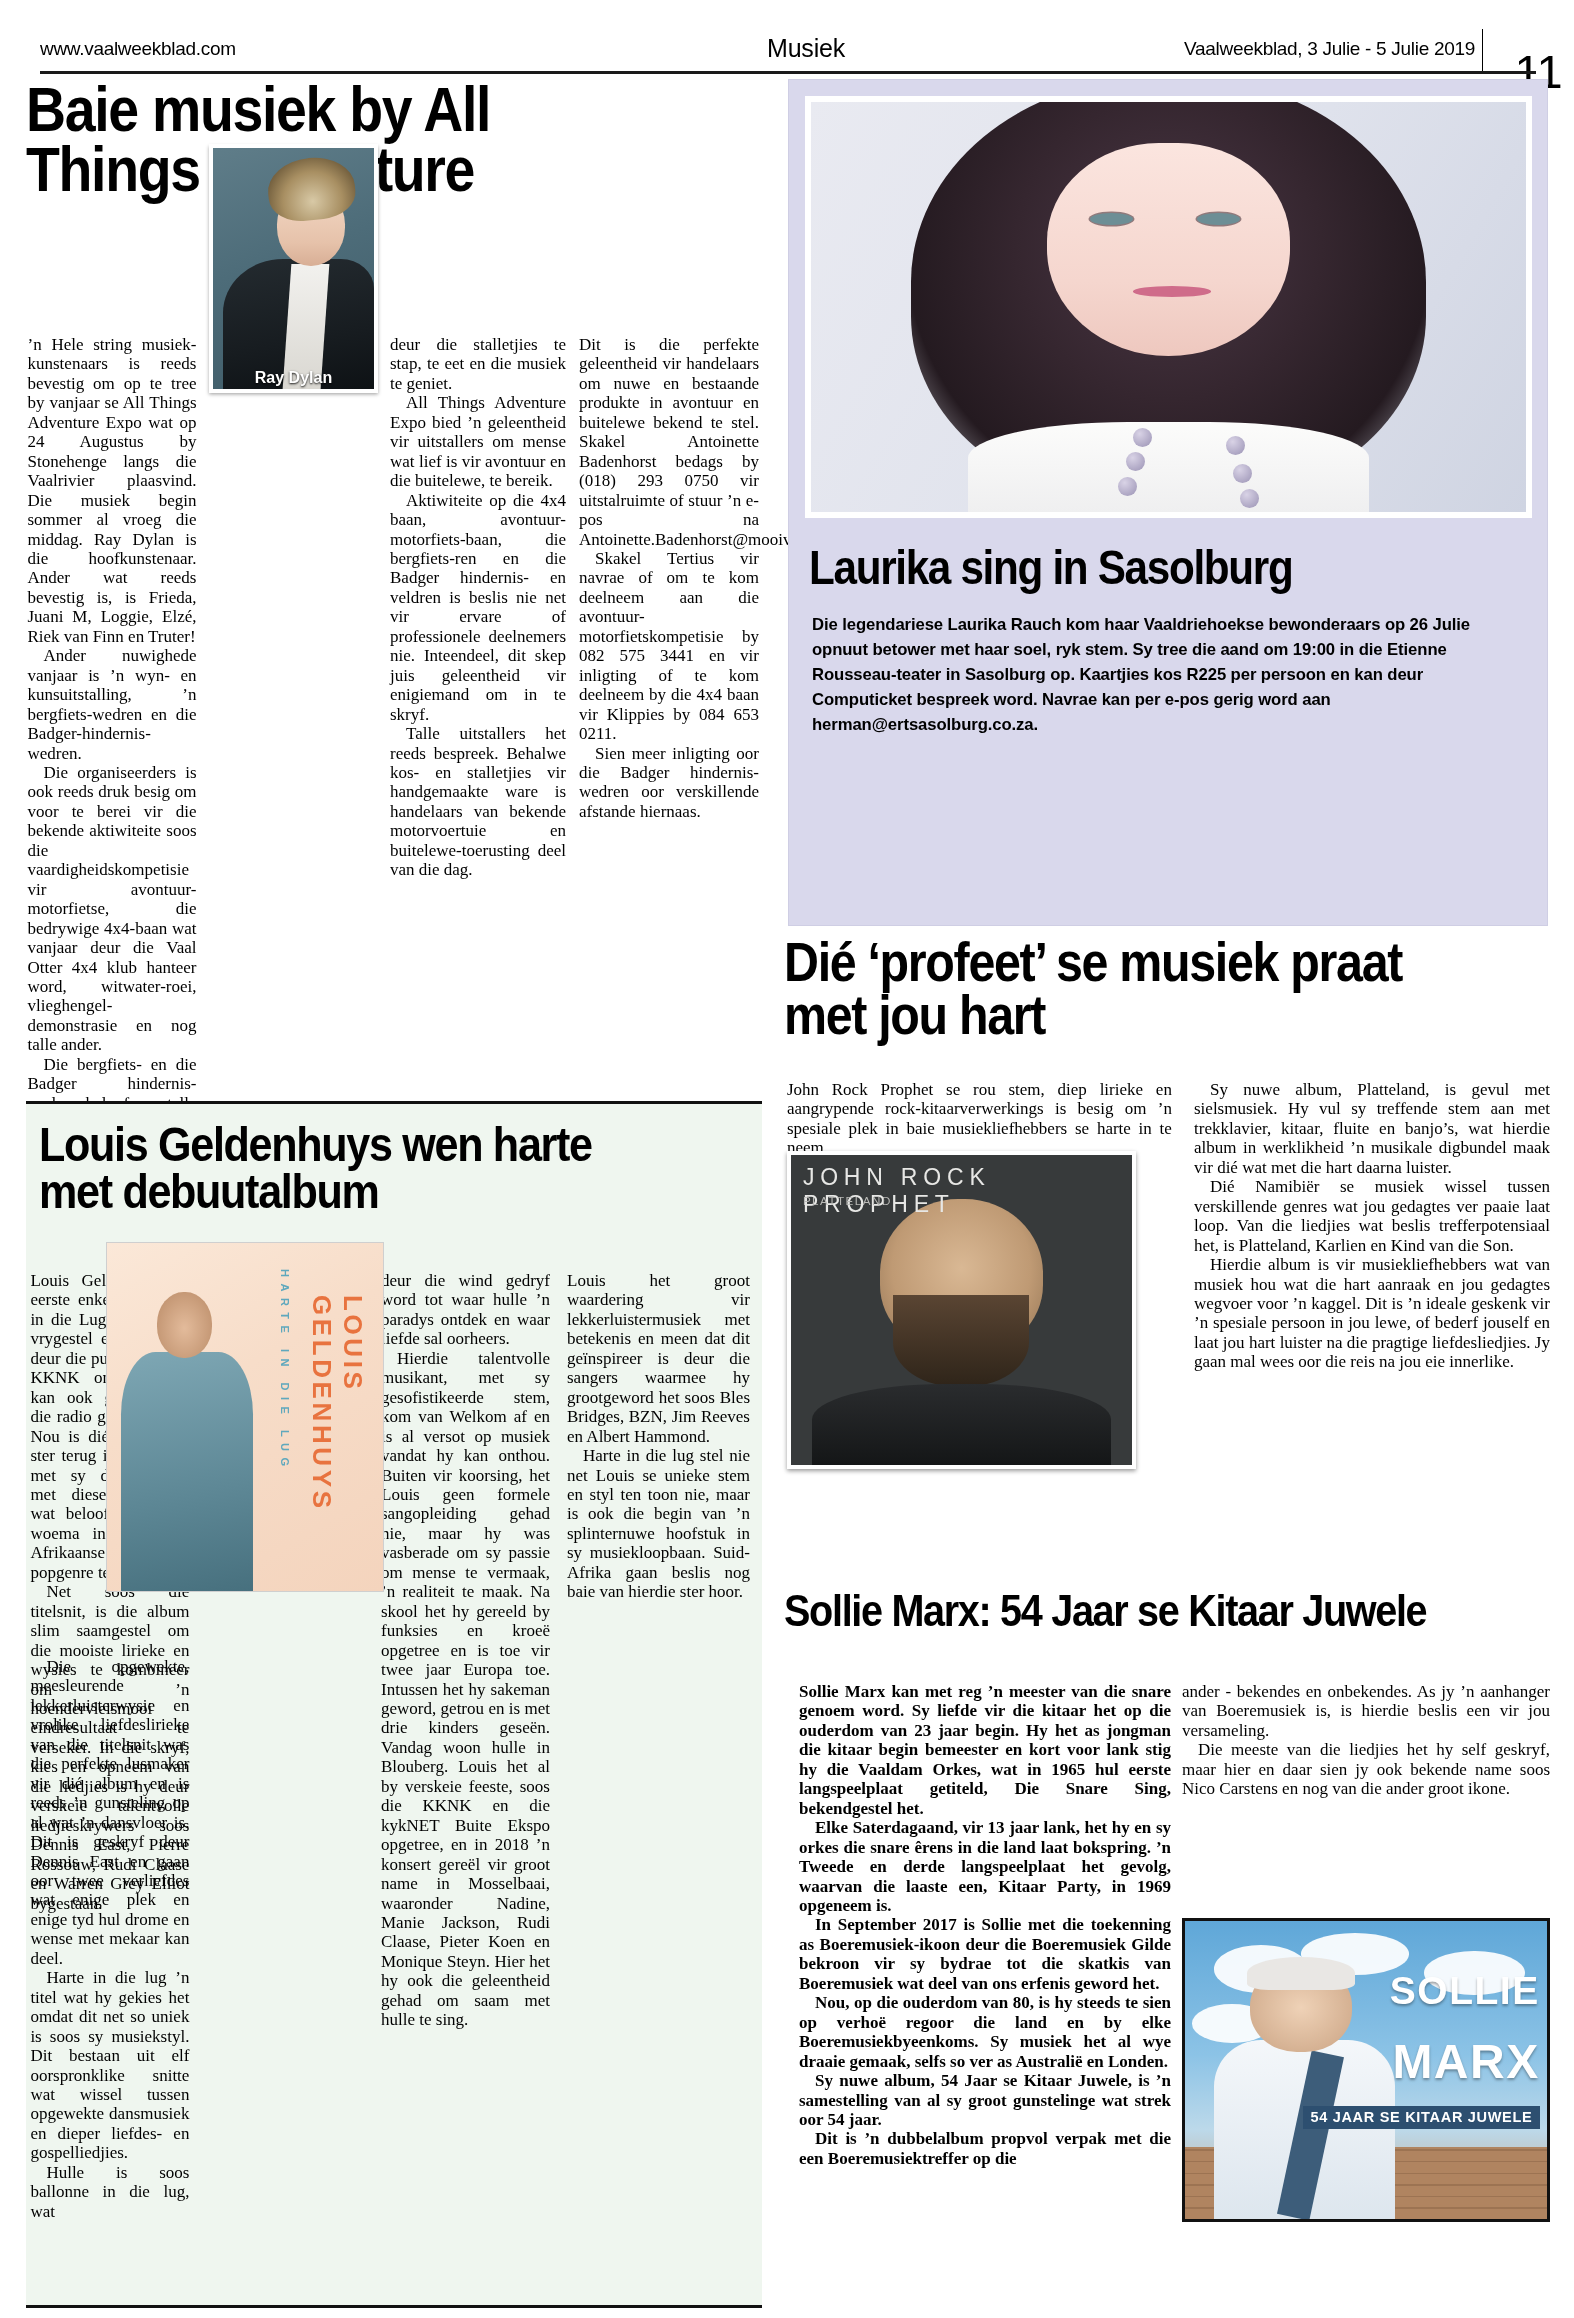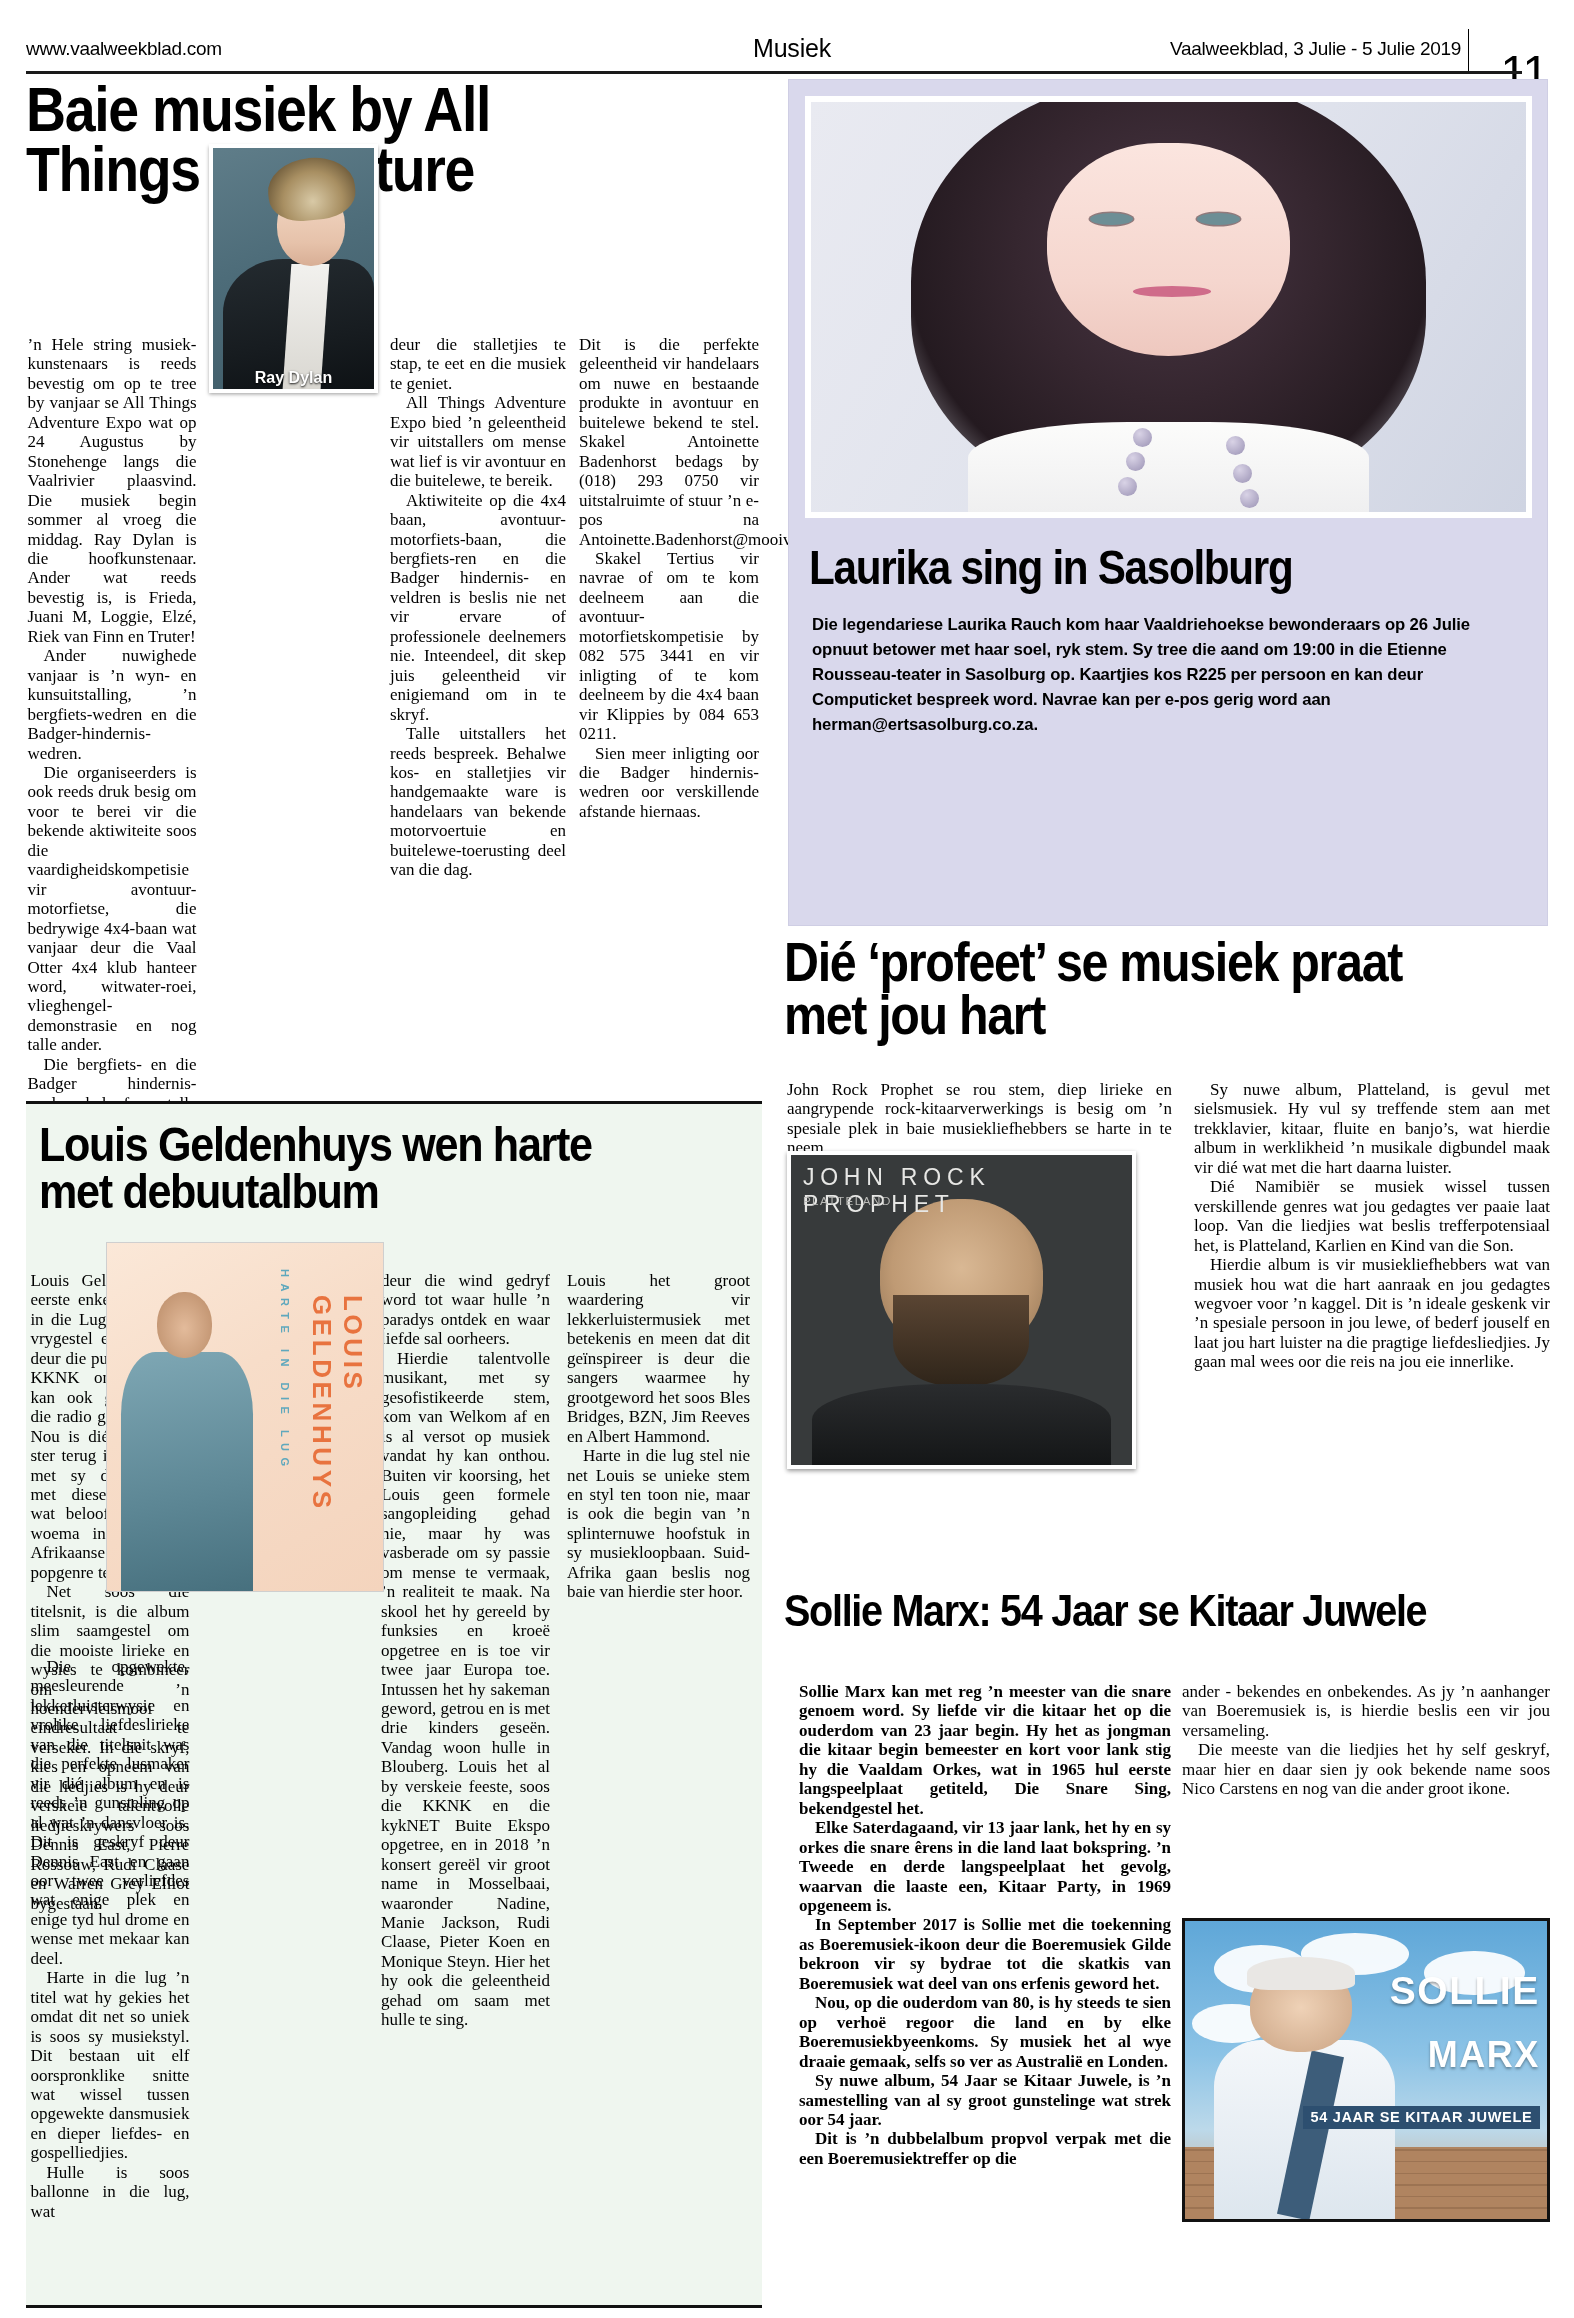--- a/index.html
+++ b/index.html
@@ -6,21 +6,21 @@
   html, body { background:#fff; }
   body {
     width:1574px; height:2319px;
     font-family:"Liberation Serif", serif;
     color:#000;
     position:relative;
     overflow:hidden;
   }
 
   
-  .masthead { position:absolute; left:26px; top:19px; width:1522px; height:54px; }
+  .masthead { position:absolute; left:40px; top:19px; width:1522px; height:54px; }
   .mh-url   { position:absolute; left:0; top:19px; font-family:"Liberation Sans", sans-serif;
               font-size:19px; letter-spacing:-0.3px; }
   .mh-sec   { position:absolute; left:727px; top:14.5px; font-family:"Liberation Sans", sans-serif;
               font-size:25px; letter-spacing:-0.2px; }
   .mh-date  { position:absolute; right:87px; top:19px; font-family:"Liberation Sans", sans-serif;
               font-size:19px; letter-spacing:-0.3px; white-space:nowrap; }
   .mh-divider { position:absolute; right:79px; top:10.2px; width:1.5px; height:42px; background:#000; }
   .mh-page  { position:absolute; right:0px; top:2.9px; font-family:"Liberation Sans", sans-serif;
               font-size:47px; font-weight:400; letter-spacing:-0.7px;margin-top:22px; }
   .mh-rule  { position:absolute; left:0; top:52px; width:1496px; height:2.9px; background:#1a1a1a; }
@@ -153,21 +153,21 @@
   .sm-hair  { position:absolute; left:17%; top:12%; width:30%; height:11%;
               background:#e9e7e4; border-radius:50% 50% 20% 20%; }
   .sm-shirt { position:absolute; left:8%; top:40%; width:50%; height:60%;
               background:linear-gradient(180deg,#f4f7fa,#dde6ee); border-radius:26% 26% 0 0; }
   .sm-strap { position:absolute; left:30%; top:44%; width:9%; height:56%;
               background:#3d5d7a; transform:rotate(12deg); }
   .sm-t1 { position:absolute; right:7.3px; top:16%; font-family:"Liberation Sans", sans-serif;
            font-weight:bold; font-size:39px; letter-spacing:1.5px; color:#fff;
            text-shadow:0 1.5px 2.9px rgba(0,0,0,.35); }
   .sm-t2 { position:absolute; right:7.3px; top:38%; font-family:"Liberation Sans", sans-serif;
-           font-weight:bold; font-size:36px; letter-spacing:1.5px; color:#fff;
+           font-weight:bold; font-size:48px; letter-spacing:1.5px; color:#fff;
            text-shadow:0 1.5px 2.9px rgba(0,0,0,.35); }
   .sm-t3 { position:absolute; right:7.3px; top:62%; background:#2d4f70; color:#fff;
            font-family:"Liberation Sans", sans-serif; font-weight:bold;
            font-size:14.5px; letter-spacing:0.7px; padding:3.6px 7.3px; }
   .sm-brick { position:absolute; left:0; right:0; bottom:0; height:24%;
               background:repeating-linear-gradient(0deg,#b08460 0 10.2px,#9c7352 10.2px 11.6px); }
 </style>
 </head>
 <body>
 

